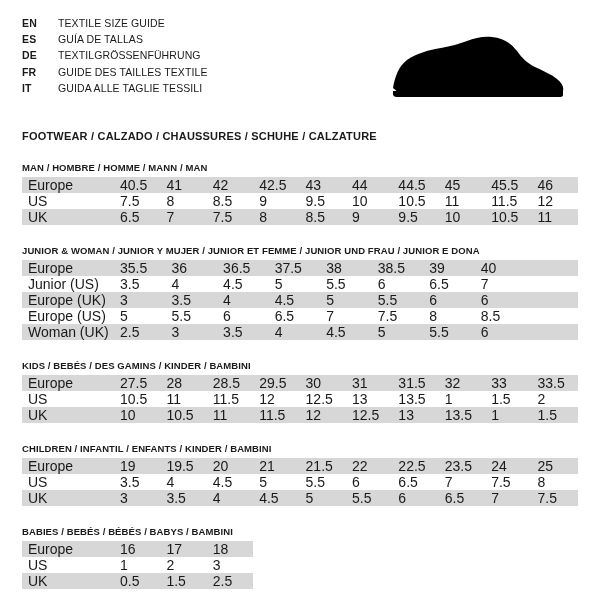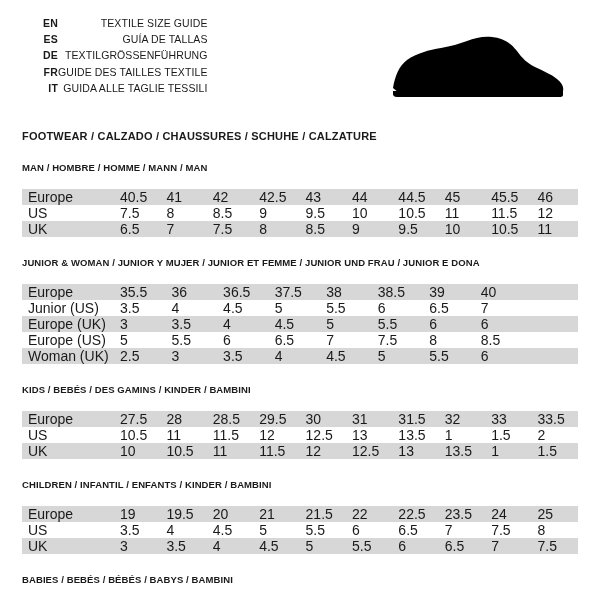--- a/index.html
+++ b/index.html
@@ -31,21 +31,20 @@
   }
   .lang-table {
     border-collapse: collapse;
     font-size: 10.5px;
     line-height: 1.45;
   }
   .lang-table td {
     padding: 0 0 1px 0;
     vertical-align: top;
     white-space: nowrap;
-    text-align: right;
   }
   .lang-code {
     width: 36px;
     font-weight: bold;
     letter-spacing: 0.2px;
   }
   .lang-title {
     font-weight: normal;
     letter-spacing: 0.1px;
   }
@@ -68,21 +67,21 @@
   }
 
   
   .block {
     margin-top: 20px;
   }
   .block-title {
     font-size: 9.5px;
     font-weight: bold;
     letter-spacing: 0.1px;
-    padding-bottom: 16px;
+    padding-bottom: 4px;
   }
   table.sizes {
     border-collapse: collapse;
     width: 556px;
     font-size: 14px;
     table-layout: fixed;
   }
   table.sizes td {
     height: 16px;
     padding: 0 0 0 6px;

